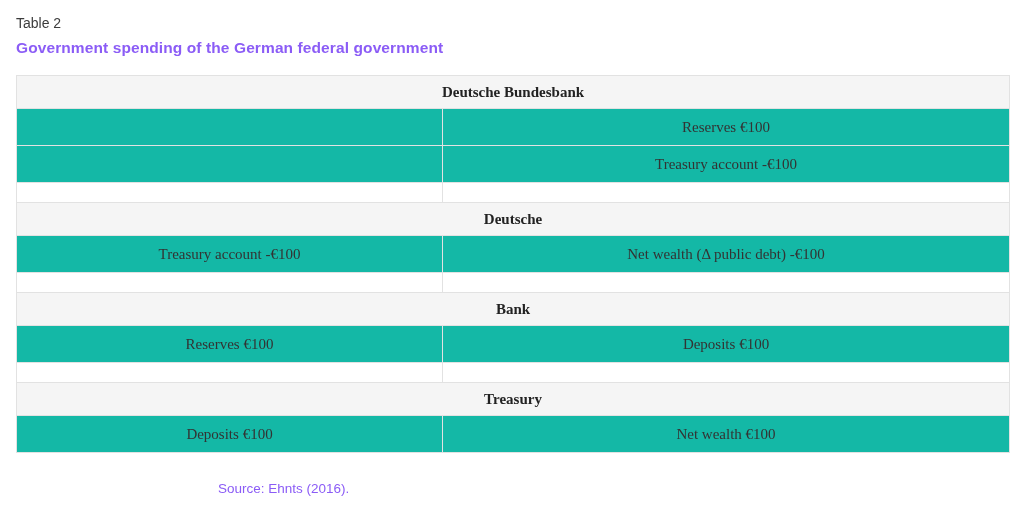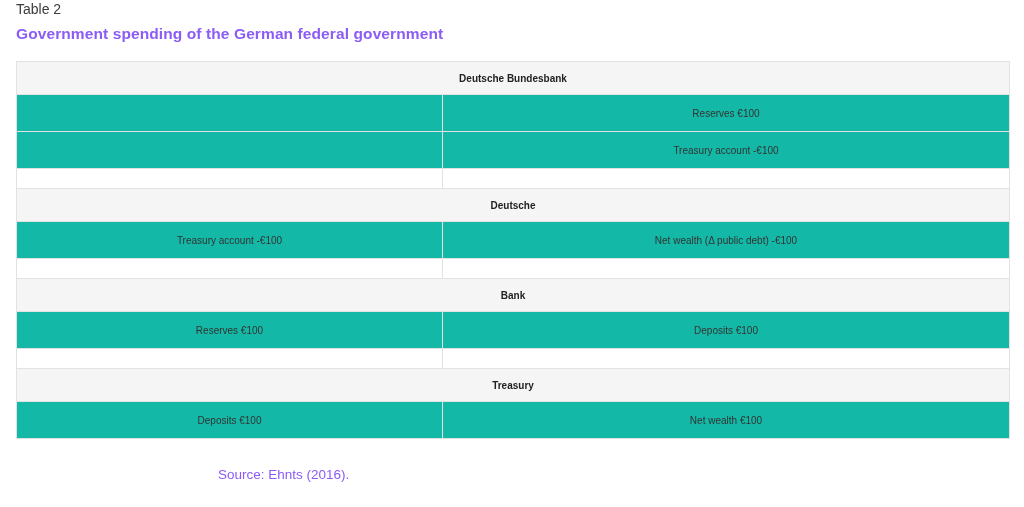--- a/index.html
+++ b/index.html
@@ -9,21 +9,21 @@
     font-family: "Liberation Sans", "DejaVu Sans", sans-serif;
   }
   .page {
     position: relative;
     width: 1024px;
     height: 507px;
     background: #ffffff;
     overflow: hidden;
   }
   .content {
-    padding: 2px 15px 0 16px;
+    padding: 16px 15px 0 16px;
   }
   .table-label {
     font-size: 14px;
     line-height: 15px;
     color: #3c3c3c;
     margin: 0 0 9px 0;
   }
   .page-title {
     font-size: 15.5px;
     line-height: 16px;
@@ -35,26 +35,27 @@
   table.balance {
     border-collapse: collapse;
     width: 993px;
     table-layout: fixed;
   }
   table.balance col.left-col  { width: 426px; }
   table.balance col.right-col { width: 567px; }
   table.balance th,
   table.balance td {
     border: 1px solid #e2e2e2;
-    font-size: 10px;
+    font-size: 15px;
     font-weight: normal;
     color: #333333;
     vertical-align: middle;
     overflow: hidden;
     white-space: nowrap;
+    font-family: Liberation Serif, serif;
   }
   table.balance th.section-header {
     background: #f5f5f5;
     font-weight: bold;
     text-align: center;
     color: #222222;
     height: 32px;
     padding: 0;
   }
   table.balance td.cell {

